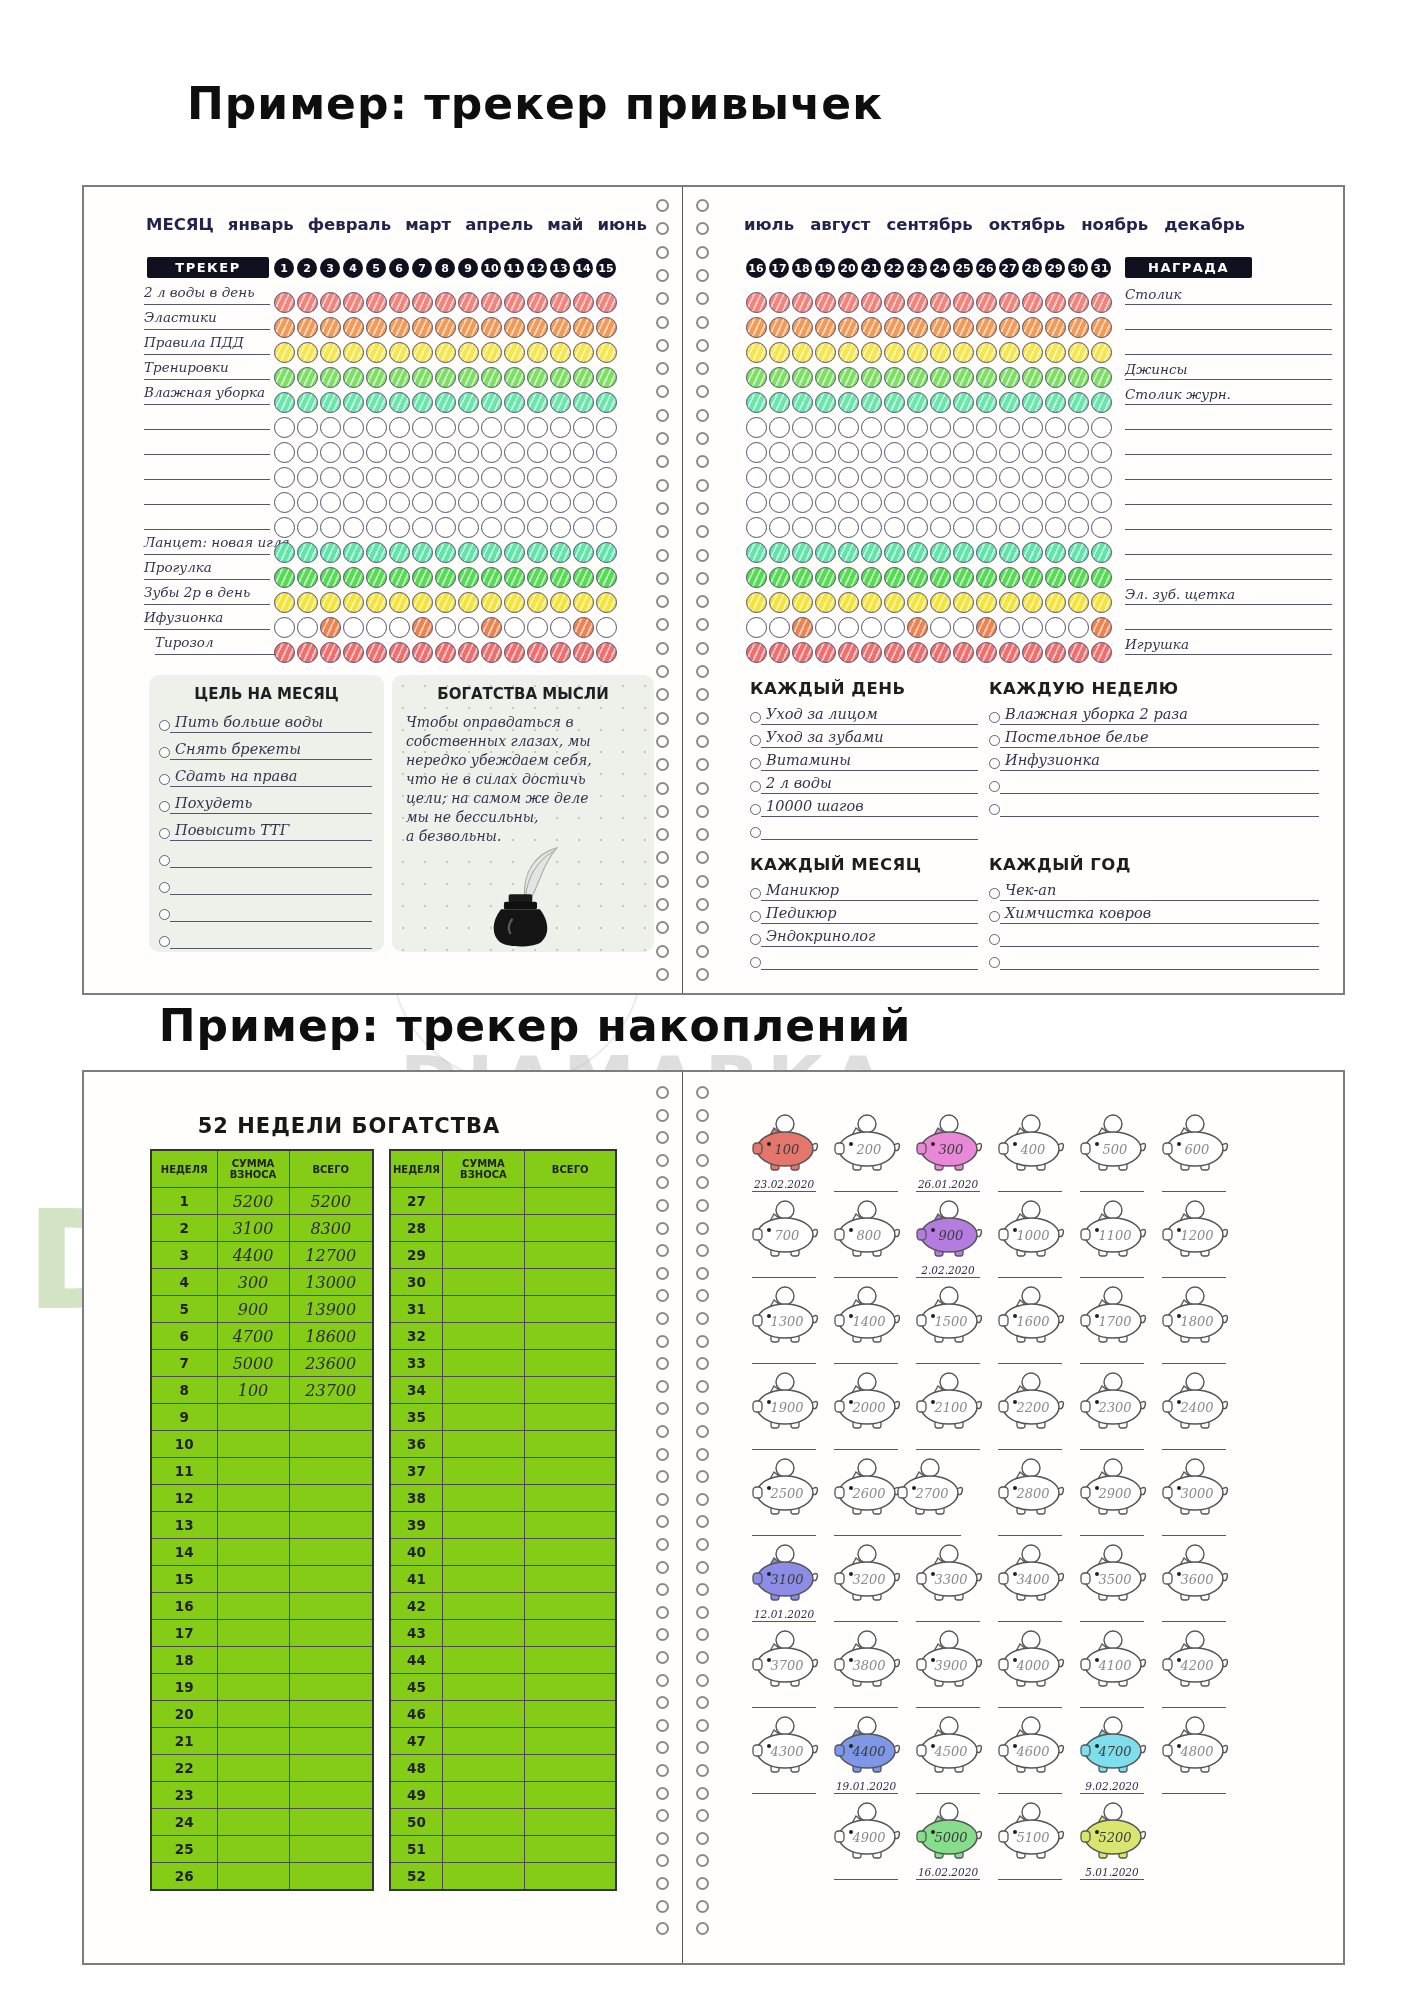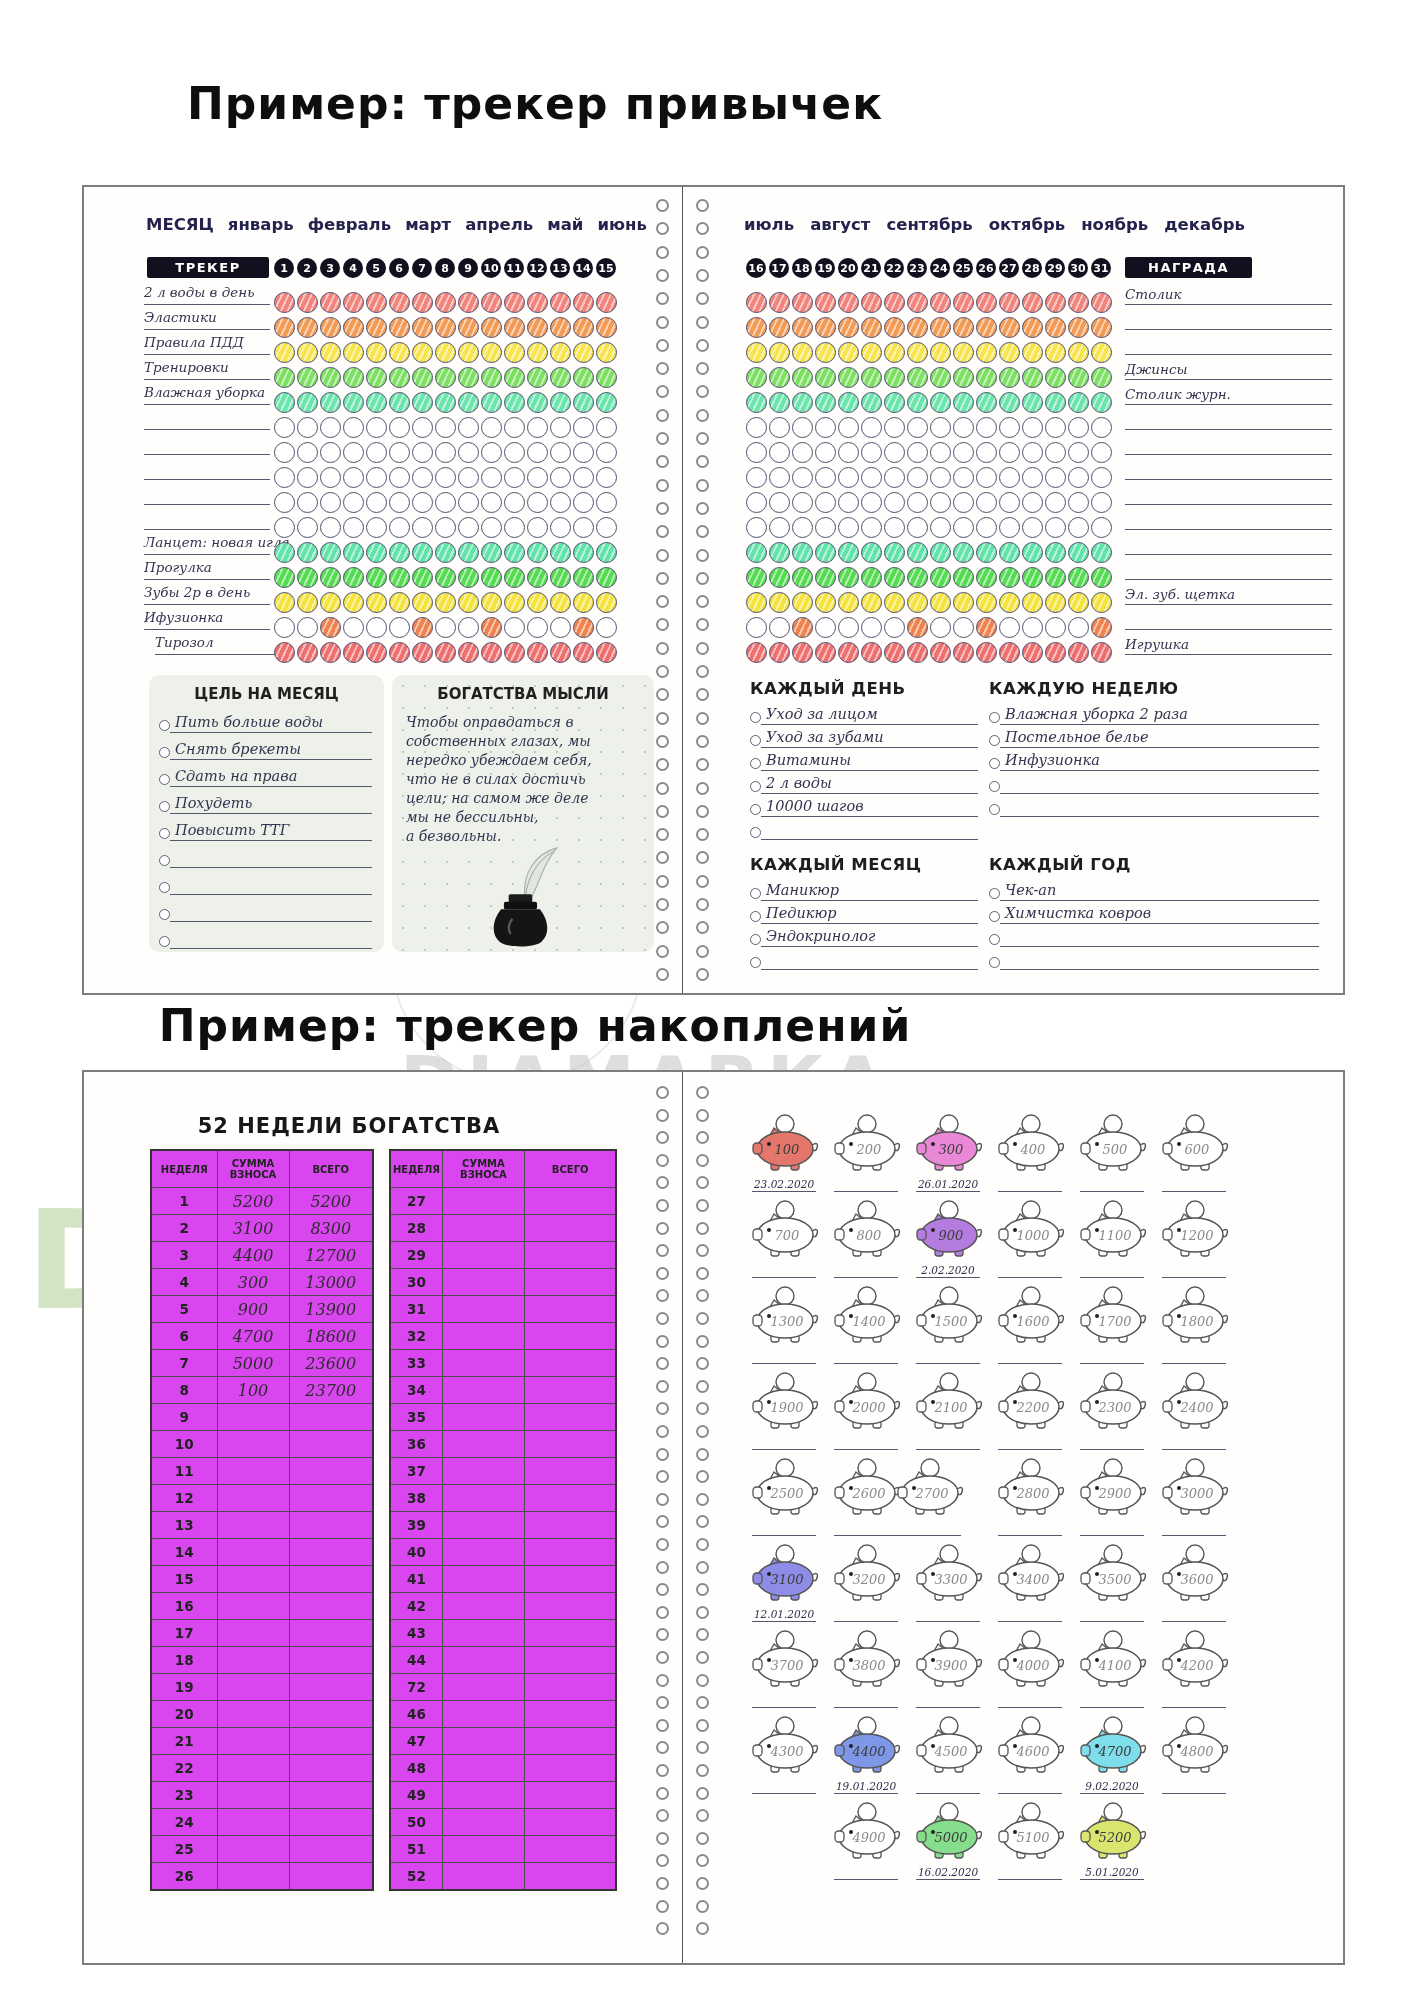--- a/index.html
+++ b/index.html
@@ -27,21 +27,21 @@
         font:italic 13.5px "DejaVu Serif",serif;color:#33334f;white-space:nowrap;}
   .gbox{position:absolute;background:#edf1ea;border-radius:10px;}
   .dots{background-image:radial-gradient(circle,#bfcabf 1.1px,rgba(0,0,0,0) 1.3px);background-size:22px 22px;}
   .gbox-h{position:absolute;left:0;right:0;text-align:center;font:bold 15px "DejaVu Sans",sans-serif;color:#1f1f1f;}
   .gline{position:absolute;display:flex;align-items:flex-end;height:22px;}
   .bullet{width:11px;height:11px;border:1.6px solid #606078;border-radius:50%;background:#fff;flex:none;margin-bottom:2px;box-sizing:border-box;}
   .gtext{flex:1;border-bottom:1.4px solid #55556e;font:italic 14.5px "DejaVu Serif",serif;color:#33334f;
         padding-left:5px;white-space:nowrap;line-height:20px;height:20px;overflow:visible;}
   .sec-h{position:absolute;font:bold 16.5px "DejaVu Sans",sans-serif;color:#1e1e1e;letter-spacing:.5px;}
   .thought-text{position:absolute;font:italic 14px "DejaVu Serif",serif;color:#33334f;line-height:19px;white-space:pre-line;}
-  .wtab{position:absolute;border-collapse:collapse;background:#d946ef;table-layout:fixed;}
+  .wtab{position:absolute;border-collapse:collapse;background:#84cc16;table-layout:fixed;}
   .wtab th{border:1px solid #4c4c4c;font:bold 10px "DejaVu Sans",sans-serif;color:#222;height:36px;padding:0 2px;}
   .wtab td{border:1px solid #4c4c4c;height:26px;text-align:center;padding:0;}
   .wtab{border:2px solid #333;}
   td.wk{font:bold 13.5px "DejaVu Sans",sans-serif;color:#222;}
   td.val{font:italic 16px "DejaVu Serif",serif;color:#2d2d2d;}
   .tab-title{position:absolute;font:bold 21px "DejaVu Sans",sans-serif;color:#181818;letter-spacing:1px;}
   .piggy-cell{position:absolute;width:76px;height:88px;text-align:center;}
   .pdate{margin:2px auto 0;width:64px;height:13px;line-height:12px;border-bottom:1.3px solid #55556e;
         font:italic 10.5px "DejaVu Serif",serif;color:#2e2e4e;white-space:nowrap;}
   .wm{position:absolute;pointer-events:none;}
@@ -1733,21 +1733,21 @@
             <td class="wk">43</td>
             <td class="val"></td>
             <td class="val"></td>
           </tr>
           <tr>
             <td class="wk">44</td>
             <td class="val"></td>
             <td class="val"></td>
           </tr>
           <tr>
-            <td class="wk">72</td>
+            <td class="wk">45</td>
             <td class="val"></td>
             <td class="val"></td>
           </tr>
           <tr>
             <td class="wk">46</td>
             <td class="val"></td>
             <td class="val"></td>
           </tr>
           <tr>
             <td class="wk">47</td>

